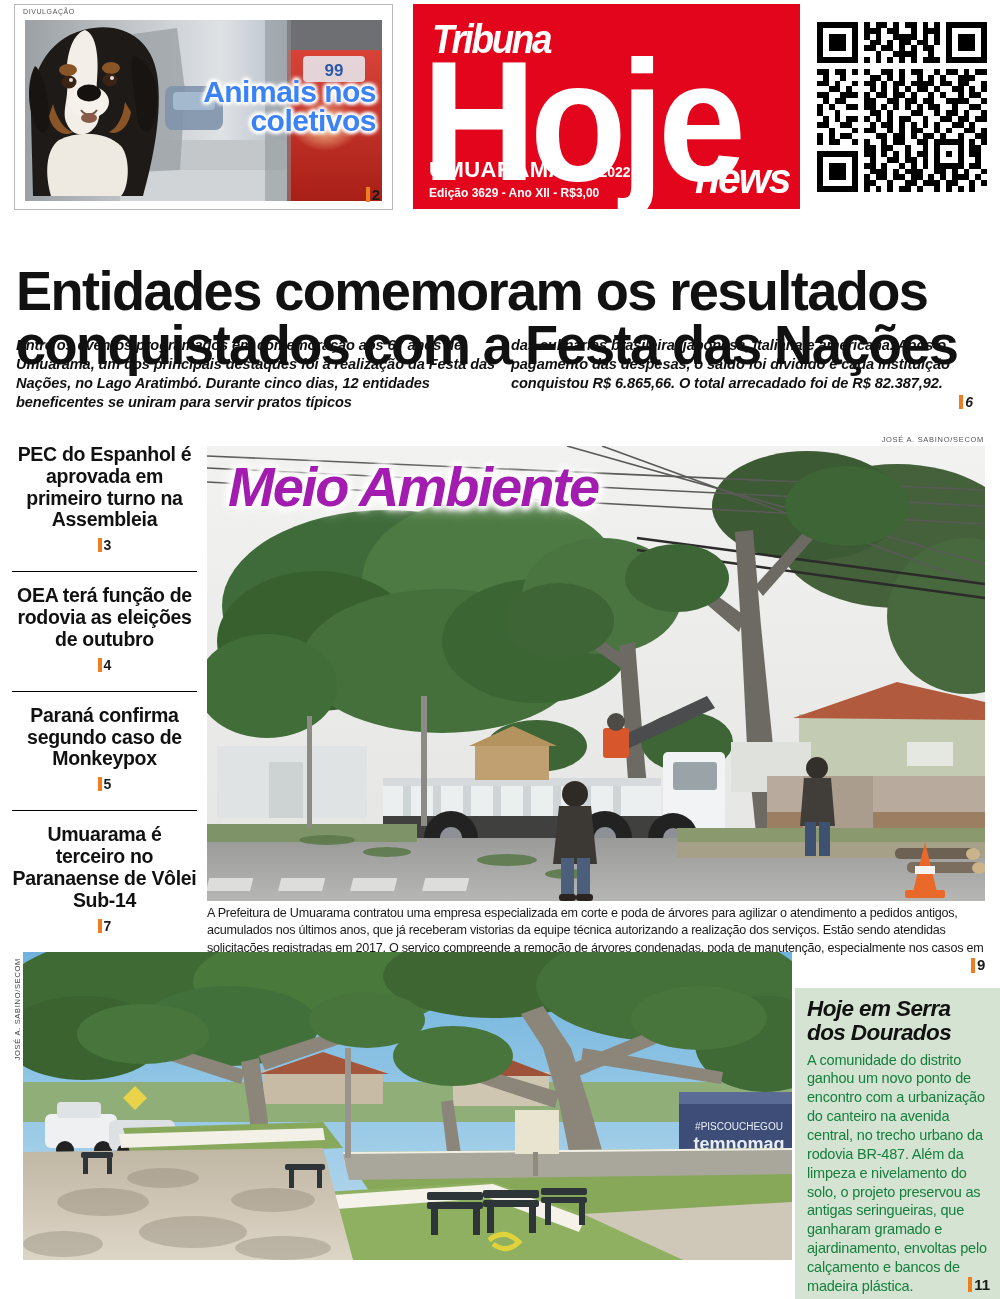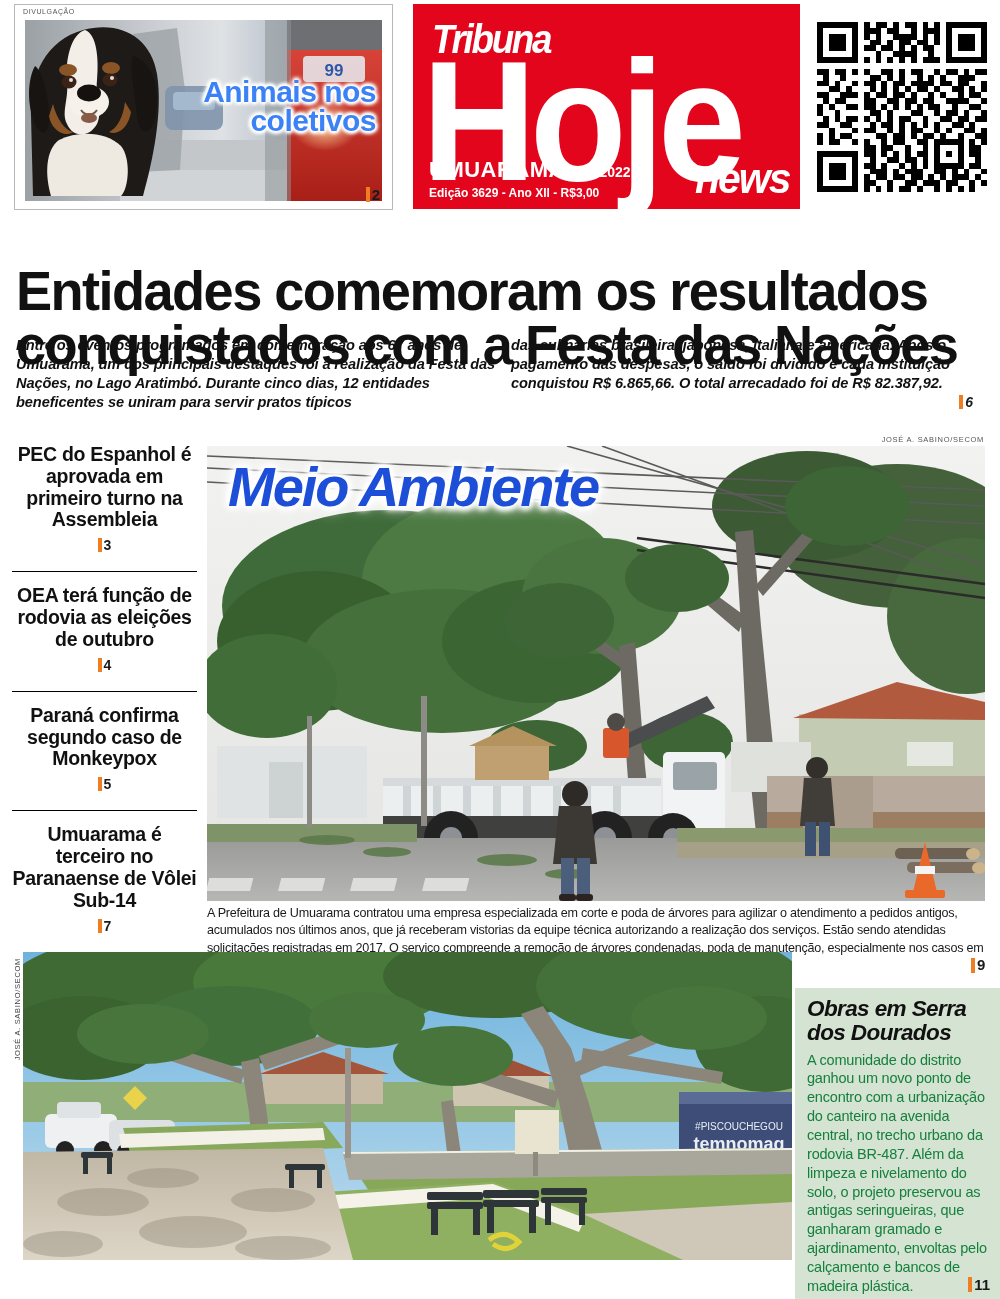--- a/index.html
+++ b/index.html
@@ -249,21 +249,21 @@
     background: #e8e8e6;
   }
   .main-photo svg { display: block; }
   .photo-overlay-title {
     position: absolute;
     left: 21px; top: 8px;
     font-family: "Liberation Sans", sans-serif;
     font-weight: bold;
     font-style: italic;
     font-size: 56px;
-    color: #1d4ed8;
+    color: #a21caf;
     letter-spacing: -2px;
     z-index: 3;
     text-shadow:
       0 0 9px #fff, 0 0 9px #fff, 0 0 14px #fff, 0 0 18px #fff,
       3px 0 6px #fff, -3px 0 6px #fff, 0 3px 6px #fff, 0 -3px 6px #fff;
   }
 
   
   .main-caption {
     position: absolute;
@@ -985,17 +985,17 @@
 
       <g transform="translate(112,134) rotate(45)">
         <rect x="0" y="0" width="17" height="17" fill="#e8d34a"></rect>
       </g>
     </svg>
   </div>
 </div>
 
 <div class="green-col">
   <div class="green-inner">
-    <div class="green-title">Obras em Serra dos Dourados</div>
+    <div class="green-title">Hoje em Serra dos Dourados</div>
     <div class="green-body">A comunidade do distrito ganhou um novo ponto de encontro com a urbanização do canteiro na avenida central, no trecho urbano da rodovia BR-487. Além da limpeza e nivelamento do solo, o projeto preservou as antigas seringueiras, que ganharam gramado e ajardinamento, envoltas pelo calçamento e bancos de madeira plástica.</div>
   </div>
   <div class="green-page pagebadge">11</div>
 </div>
 
 </body></html>

